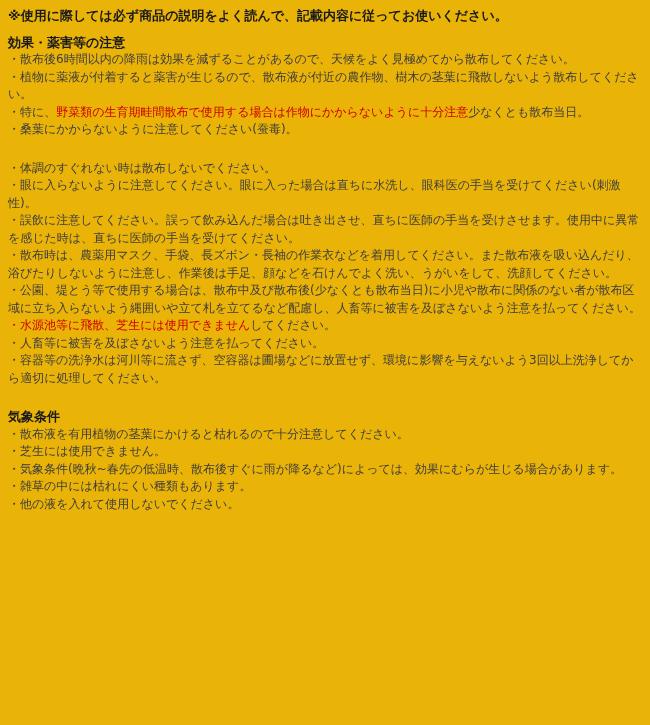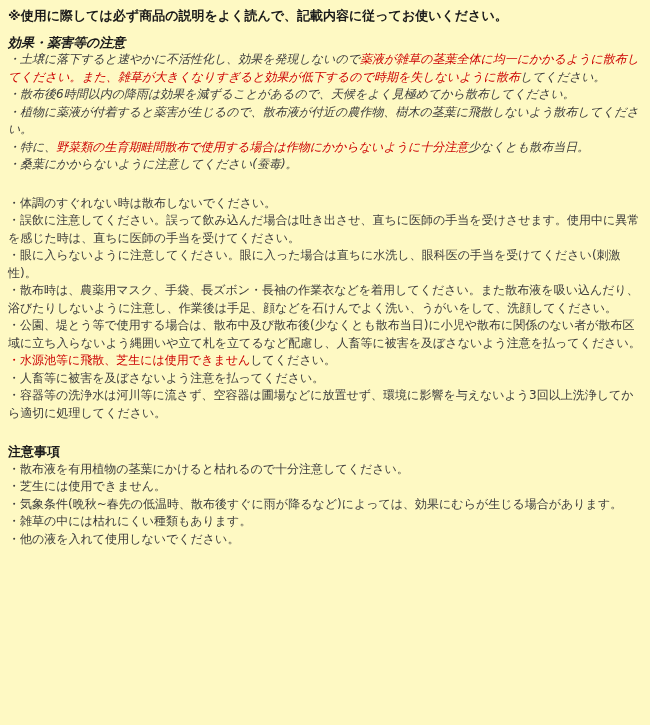--- a/index.html
+++ b/index.html
@@ -9,35 +9,34 @@
   }
   .page {
     box-sizing: border-box;
     width: 650px;
     min-height: 725px;
     padding: 7px 9px 8px 8px;
     font-family: "DejaVu Sans", "Liberation Sans", sans-serif;
     font-size: 12px;
     line-height: 17.5px;
     color: #3d3d3d;
-    background: #fef9c3;
+    background: #eab308;
   }
   .doc-header {
     margin: 0;
     font-size: 13px;
     font-weight: bold;
     color: #1a1a1a;
     line-height: 17.5px;
   }
   .section {
     padding-top: 21px;
   }
   .section.first {
     padding-top: 9px;
-    font-style: italic;
   }
   .section-title {
     margin: 0;
     font-size: 13px;
     font-weight: bold;
     color: #1a1a1a;
     line-height: 17.5px;
   }
   .item {
     margin: 0;
@@ -48,38 +47,37 @@
   }
 </style>
 </head>
 <body>
 
 <div class="page">
   <p class="doc-header">※使用に際しては必ず商品の説明をよく読んで、記載内容に従ってお使いください。</p>
   <div id="sections">
       <div class="section first">
         <h2 class="section-title">効果・薬害等の注意</h2>
-        <p class="item"><span class="seg">・土壌に落下すると速やかに不活性化し、効果を発現しないので</span><span class="seg seg-red">薬液が雑草の茎葉全体に均一にかかるように散布してください。また、雑草が大きくなりすぎると効果が低下するので時期を失しないように散布</span><span class="seg">してください。</span></p>
         <p class="item"><span class="seg">・散布後6時間以内の降雨は効果を減ずることがあるので、天候をよく見極めてから散布してください。</span></p>
         <p class="item"><span class="seg">・植物に薬液が付着すると薬害が生じるので、散布液が付近の農作物、樹木の茎葉に飛散しないよう散布してください。</span></p>
         <p class="item"><span class="seg">・特に、</span><span class="seg seg-red">野菜類の生育期畦間散布で使用する場合は作物にかからないように十分注意</span><span class="seg">少なくとも散布当日。</span></p>
         <p class="item"><span class="seg">・桑葉にかからないように注意してください(蚕毒)。</span></p>
       </div>
       <div class="section">
         <p class="item"><span class="seg">・体調のすぐれない時は散布しないでください。</span></p>
+        <p class="item"><span class="seg">・眼に入らないように注意してください。眼に入った場合は直ちに水洗し、眼科医の手当を受けてください(刺激性)。</span></p>
         <p class="item"><span class="seg">・誤飲に注意してください。誤って飲み込んだ場合は吐き出させ、直ちに医師の手当を受けさせます。使用中に異常を感じた時は、直ちに医師の手当を受けてください。</span></p>
-        <p class="item"><span class="seg">・眼に入らないように注意してください。眼に入った場合は直ちに水洗し、眼科医の手当を受けてください(刺激性)。</span></p>
         <p class="item"><span class="seg">・散布時は、農薬用マスク、手袋、長ズボン・長袖の作業衣などを着用してください。また散布液を吸い込んだり、浴びたりしないように注意し、作業後は手足、顔などを石けんでよく洗い、うがいをして、洗顔してください。</span></p>
         <p class="item"><span class="seg">・公園、堤とう等で使用する場合は、散布中及び散布後(少なくとも散布当日)に小児や散布に関係のない者が散布区域に立ち入らないよう縄囲いや立て札を立てるなど配慮し、人畜等に被害を及ぼさないよう注意を払ってください。</span></p>
         <p class="item"><span class="seg seg-red">・水源池等に飛散、芝生には使用できません</span><span class="seg">してください。</span></p>
         <p class="item"><span class="seg">・人畜等に被害を及ぼさないよう注意を払ってください。</span></p>
         <p class="item"><span class="seg">・容器等の洗浄水は河川等に流さず、空容器は圃場などに放置せず、環境に影響を与えないよう3回以上洗浄してから適切に処理してください。</span></p>
       </div>
       <div class="section">
-        <h2 class="section-title">注意事項</h2>
+        <h2 class="section-title">気象条件</h2>
         <p class="item"><span class="seg">・散布液を有用植物の茎葉にかけると枯れるので十分注意してください。</span></p>
         <p class="item"><span class="seg">・芝生には使用できません。</span></p>
         <p class="item"><span class="seg">・気象条件(晩秋~春先の低温時、散布後すぐに雨が降るなど)によっては、効果にむらが生じる場合があります。</span></p>
         <p class="item"><span class="seg">・雑草の中には枯れにくい種類もあります。</span></p>
         <p class="item"><span class="seg">・他の液を入れて使用しないでください。</span></p>
       </div>
     </div>
 </div>
 
 </body></html>

